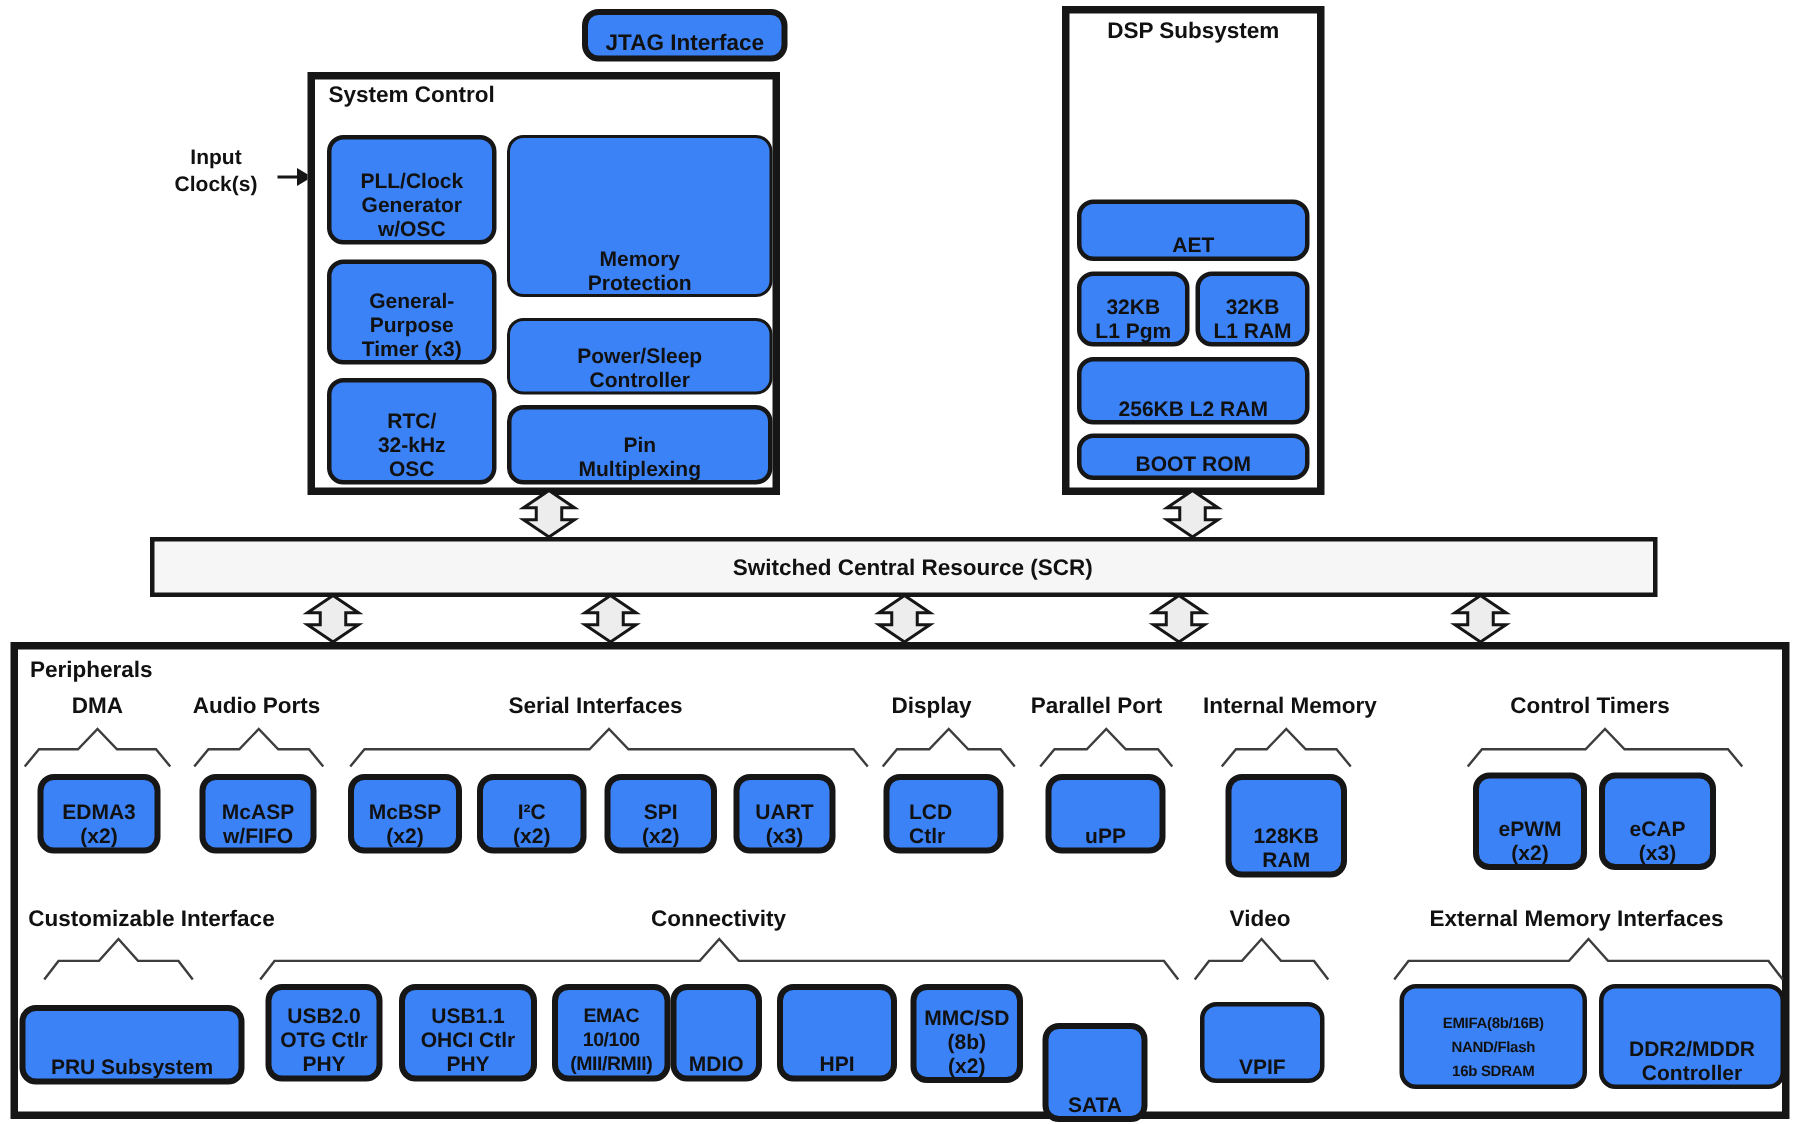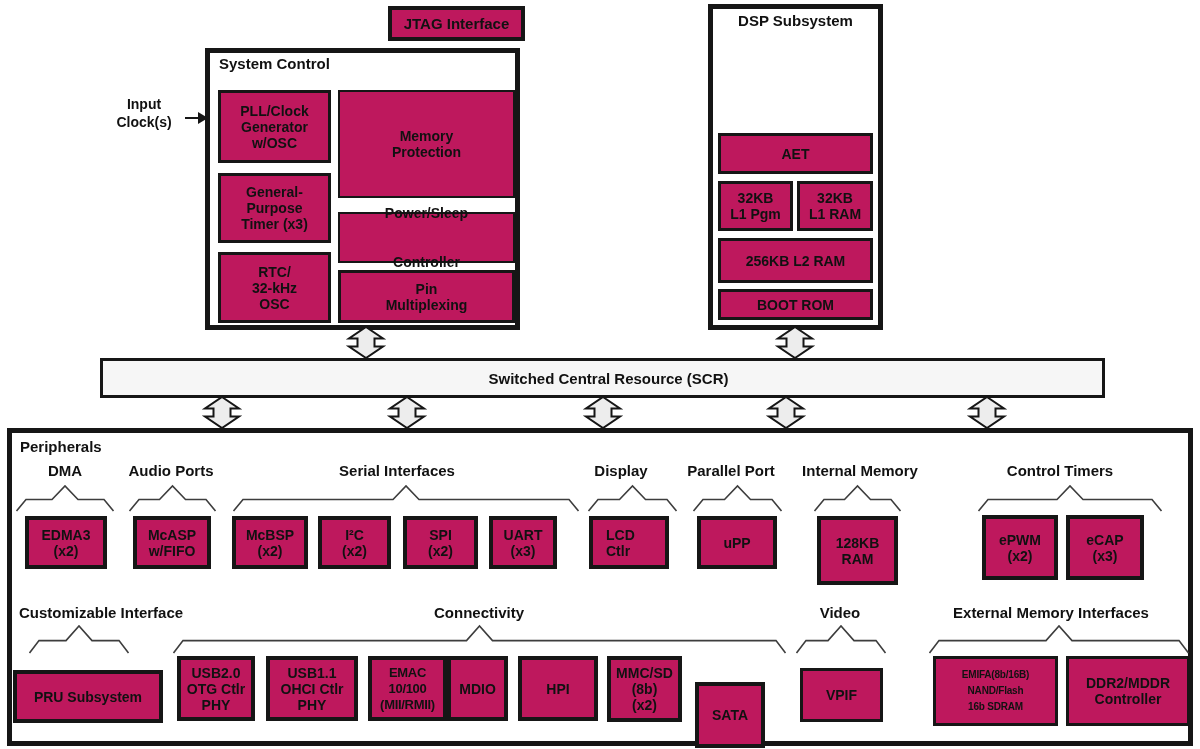--- a/index.html
+++ b/index.html
@@ -1,21 +1,21 @@
 <!DOCTYPE html>
 <html><head>
 <meta charset="utf-8">
 <style>
   html,body{margin:0;padding:0;background:#fff;}
   .container{position:relative;width:1200px;height:749px;background:#fff;
     font-family:"Liberation Sans",sans-serif;color:#111;overflow:hidden;}
   .frame{position:absolute;box-sizing:border-box;border:5px solid #161616;background:#fff;}
-  .box{position:absolute;box-sizing:border-box;background:#be185d;border-style:solid;border-color:#161616;
-    display:flex;flex-direction:column;align-items:center;justify-content:center;
-    font-weight:bold;font-size:14px;line-height:16px;text-align:center;}
+  .box{position:absolute;box-sizing:border-box;background:#3b82f6;border-style:solid;border-color:#161616;
+    display:flex;flex-direction:column;align-items:center;justify-content:flex-end;
+    font-weight:bold;font-size:14px;line-height:16px;text-align:center;border-radius:11px;}
   .b2{border-width:2px}.b3{border-width:3px}.b4{border-width:4px}
   .tight{font-size:13px;letter-spacing:-0.3px;}
   .semitight{font-size:10px;letter-spacing:-0.2px;}
   .align-left{align-items:flex-start;padding-left:13px;text-align:left;}
   .title-inline{position:absolute;font-weight:bold;font-size:15px;white-space:nowrap;}
   .glabel{position:absolute;font-weight:bold;font-size:15px;text-align:center;white-space:nowrap;}
   .bus{position:absolute;box-sizing:border-box;border:3px solid #161616;background:#f6f6f6;
     display:flex;align-items:center;justify-content:center;font-weight:bold;font-size:15px;padding-left:12px;}
   svg.brace,svg.varrow,svg.inarrow{position:absolute;overflow:visible;}
   .ln{display:block;}
@@ -53,21 +53,21 @@
     </div>
   <div class="box b3" style="left:218px;top:252px;width:113px;height:71px;">
       <span class="ln">RTC/</span>
       <span class="ln">32-kHz</span>
       <span class="ln">OSC</span>
     </div>
   <div class="box b2" style="left:338px;top:90px;width:177px;height:108px;">
       <span class="ln">Memory</span>
       <span class="ln">Protection</span>
     </div>
-  <div class="box b2" style="left:338px;top:212px;width:177px;height:51px;gap:33px;">
+  <div class="box b2" style="left:338px;top:212px;width:177px;height:51px;">
       <span class="ln">Power/Sleep</span>
       <span class="ln">Controller</span>
     </div>
   <div class="box b3" style="left:338px;top:270px;width:177px;height:53px;">
       <span class="ln">Pin</span>
       <span class="ln">Multiplexing</span>
     </div>
 
   <div class="frame" style="left:708px;top:4px;width:175px;height:326px;"></div>
   <div class="title-inline" style="left:708px;top:12px;width:175px;text-align:center;">DSP Subsystem</div>

